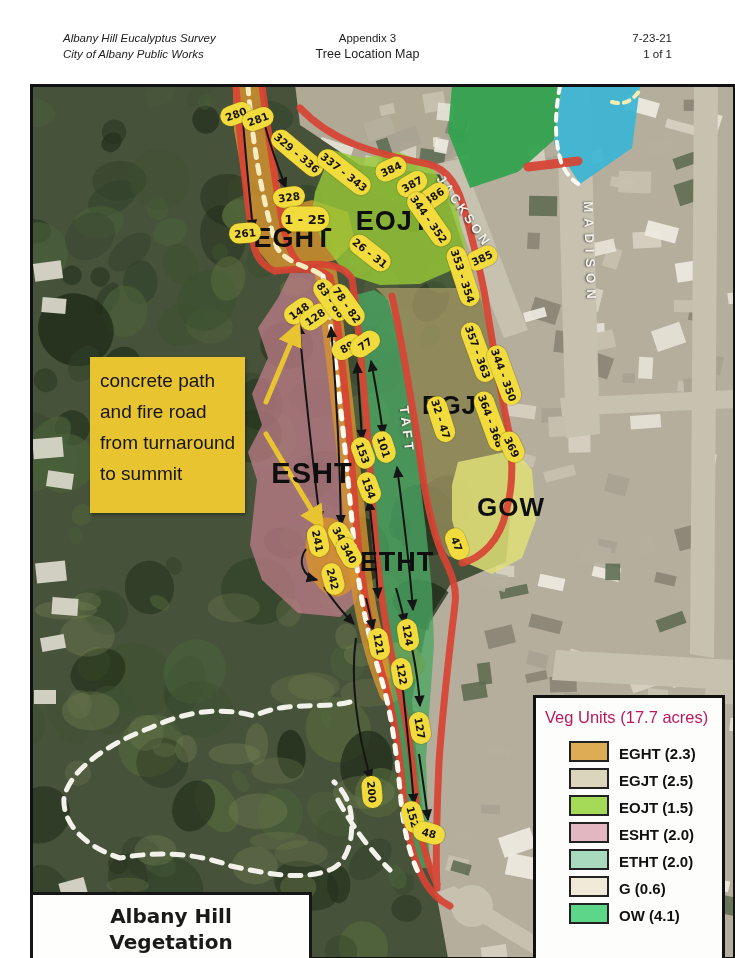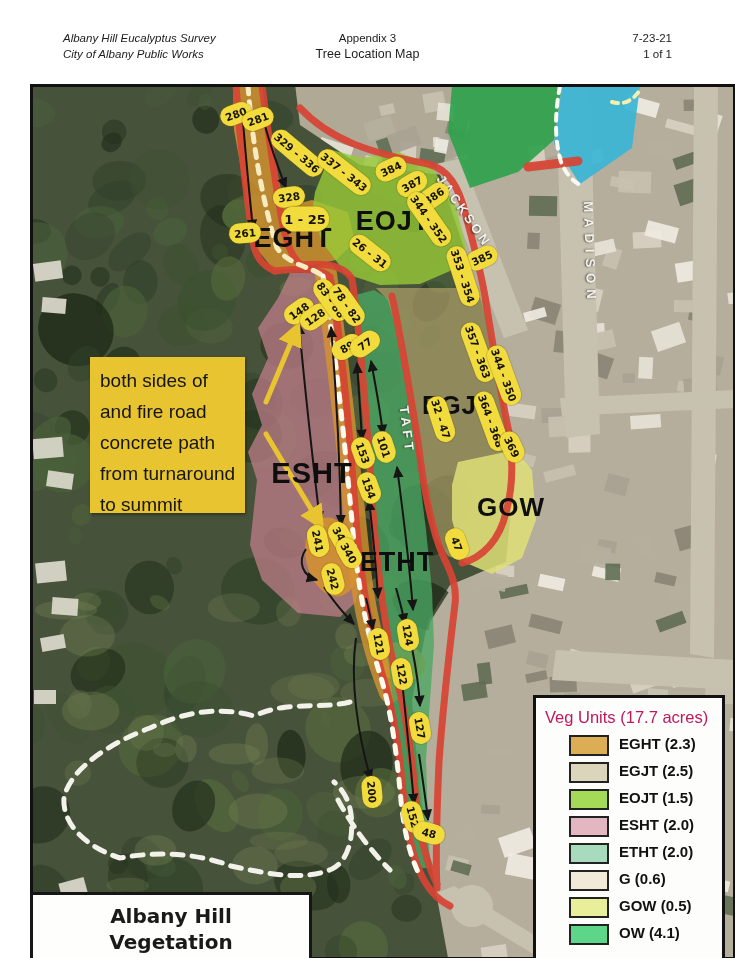--- a/index.html
+++ b/index.html
@@ -26,21 +26,21 @@
   .slabel{position:absolute;color:#f4f2ea;font-weight:bold;font-size:13px;
           text-shadow:0 1px 2px rgba(40,40,40,.9);white-space:nowrap;}
   
   .callout{position:absolute;left:90px;top:357px;width:155px;height:156px;
            padding:8px 0 0 10px;box-sizing:border-box;box-shadow:1px 2px 3px rgba(0,0,0,.35);}
   .callout div{font-size:19px;line-height:31px;color:#151515;}
   
   .legend{position:absolute;left:533px;top:695px;width:192px;height:280px;background:#fdfdfb;
           border:3px solid #111;box-sizing:border-box;}
   .legend-title{font-size:16.5px;font-weight:normal;color:#be185d;margin:10px 0 8px 9px;}
-  .lrow{display:flex;align-items:flex-start;height:27px;margin-left:33px;}
+  .lrow{display:flex;align-items:flex-end;height:27px;margin-left:33px;}
   .lswatch{width:40px;height:21px;border:2px solid #222;box-sizing:border-box;flex:0 0 auto;}
   .llabel{font-size:15px;font-weight:bold;color:#111;margin-left:10px;}
   
   .caption{position:absolute;left:30px;top:892px;width:282px;height:72px;background:#fefefc;
            border:3px solid #161616;box-sizing:border-box;text-align:center;padding-top:8px;}
   .caption div{font-family:"DejaVu Sans",sans-serif;font-weight:bold;font-size:20px;
                line-height:26px;color:#1a1a1a;}
 </style>
 </head>
 <body>
@@ -550,23 +550,22 @@
       <div class="pill" style="left: 408px; top: 635px; background: rgb(242, 220, 61); transform: translate(-50%, -50%) rotate(80deg);">124</div>
       <div class="pill" style="left: 402px; top: 674px; background: rgb(242, 220, 61); transform: translate(-50%, -50%) rotate(80deg);">122</div>
       <div class="pill" style="left: 420px; top: 728px; background: rgb(242, 220, 61); transform: translate(-50%, -50%) rotate(80deg);">127</div>
       <div class="pill" style="left: 372px; top: 792px; background: rgb(242, 220, 61); transform: translate(-50%, -50%) rotate(85deg);">200</div>
       <div class="pill" style="left: 413px; top: 817px; background: rgb(242, 220, 61); transform: translate(-50%, -50%) rotate(75deg);">152</div>
       <div class="pill" style="left: 429px; top: 833px; background: rgb(242, 220, 61); transform: translate(-50%, -50%) rotate(15deg);">48</div>
     </div>
 
   <div class="callout" style="background: rgb(233, 196, 49);">
     <div id="callout-lines">
-        <div>both sides of</div>
+        <div>concrete path</div>
         <div>and fire road</div>
-        <div>concrete path</div>
         <div>from turnaround</div>
         <div>to summit</div>
       </div>
   </div>
 
   <div class="legend">
     <div class="legend-title">Veg Units (17.7 acres)</div>
     <div id="legend-rows">
         <div class="lrow">
           <span class="lswatch" style="background: rgb(221, 173, 85);"></span>
@@ -586,24 +585,20 @@
         </div>
         <div class="lrow">
           <span class="lswatch" style="background: rgb(168, 218, 189);"></span>
           <span class="llabel">ETHT (2.0)</span>
         </div>
         <div class="lrow">
           <span class="lswatch" style="background: rgb(241, 234, 216);"></span>
           <span class="llabel">G (0.6)</span>
         </div>
         <div class="lrow">
-          <span class="lswatch" style="background: rgb(233, 238, 154);"></span>
-          <span class="llabel">GOW (0.5)</span>
-        </div>
-        <div class="lrow">
           <span class="lswatch" style="background: rgb(94, 214, 137);"></span>
           <span class="llabel">OW (4.1)</span>
         </div>
       </div>
   </div>
 
   <div class="caption">
     <div>Albany Hill</div>
     <div>Vegetation Management Plan</div>
   </div>

